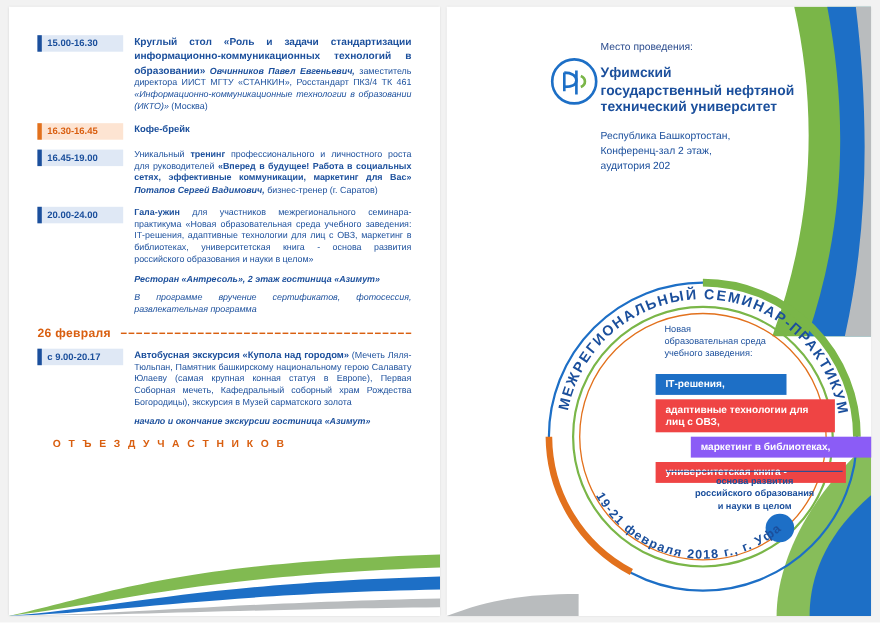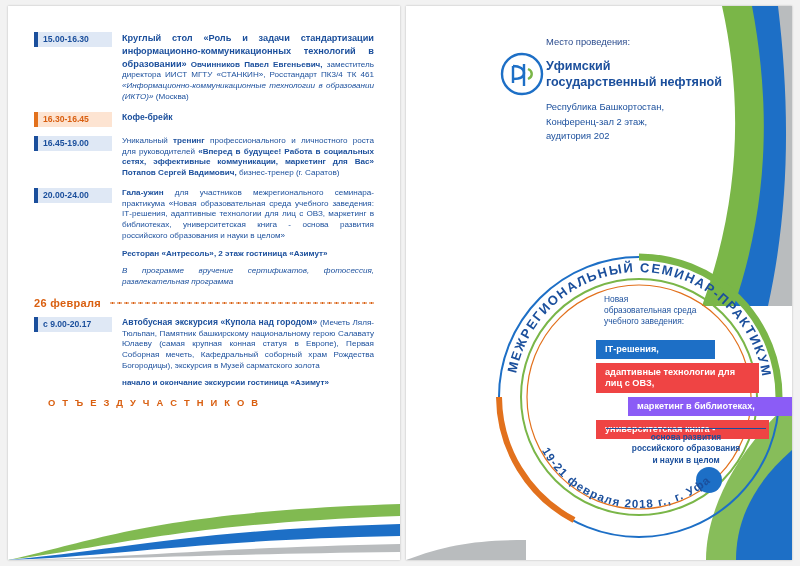--- a/index.html
+++ b/index.html
@@ -77,20 +77,21 @@
   .desc i { font-style: italic; }
   .desc .big {
     font-size: 9.2px;
     font-weight: bold;
   }
   .desc .mid {
     font-size: 8.6px;
     font-weight: bold;
   }
   .desc .italic-b {
+    font-style: italic;
     font-weight: bold;
   }
   .dateline {
     display: flex;
     align-items: center;
     margin: 4px 0 8px 0;
   }
   .dateline .dt {
     font-size: 11px;
     font-weight: bold;
@@ -297,20 +298,21 @@
       <path d="M13 31 L13 14 M13 14 C20 14 24 17 24 21 C24 25 20 27 13 27" fill="none" stroke="#1d6fc6" stroke-width="2.4"></path>
       <path d="M24 12 L24 34" stroke="#1d6fc6" stroke-width="2.4"></path>
       <path d="M28 17 C33 19 33 25 28 27" fill="none" stroke="#7ab648" stroke-width="2.4"></path>
     </svg>
 
     <div class="venue">
       <div class="lead">Место проведения:</div>
       <div class="univ">
         <div>Уфимский</div>
         <div>государственный нефтяной</div>
+        <div>технический университет</div>
       </div>
       <div class="addr">
         <div>Республика Башкортостан,</div>
         <div>Конференц-зал 2 этаж,</div>
         <div>аудитория 202</div>
       </div>
     </div>
 
     <div class="circle-area">
       <svg viewBox="0 0 310 310" style="position:absolute;inset:0">

